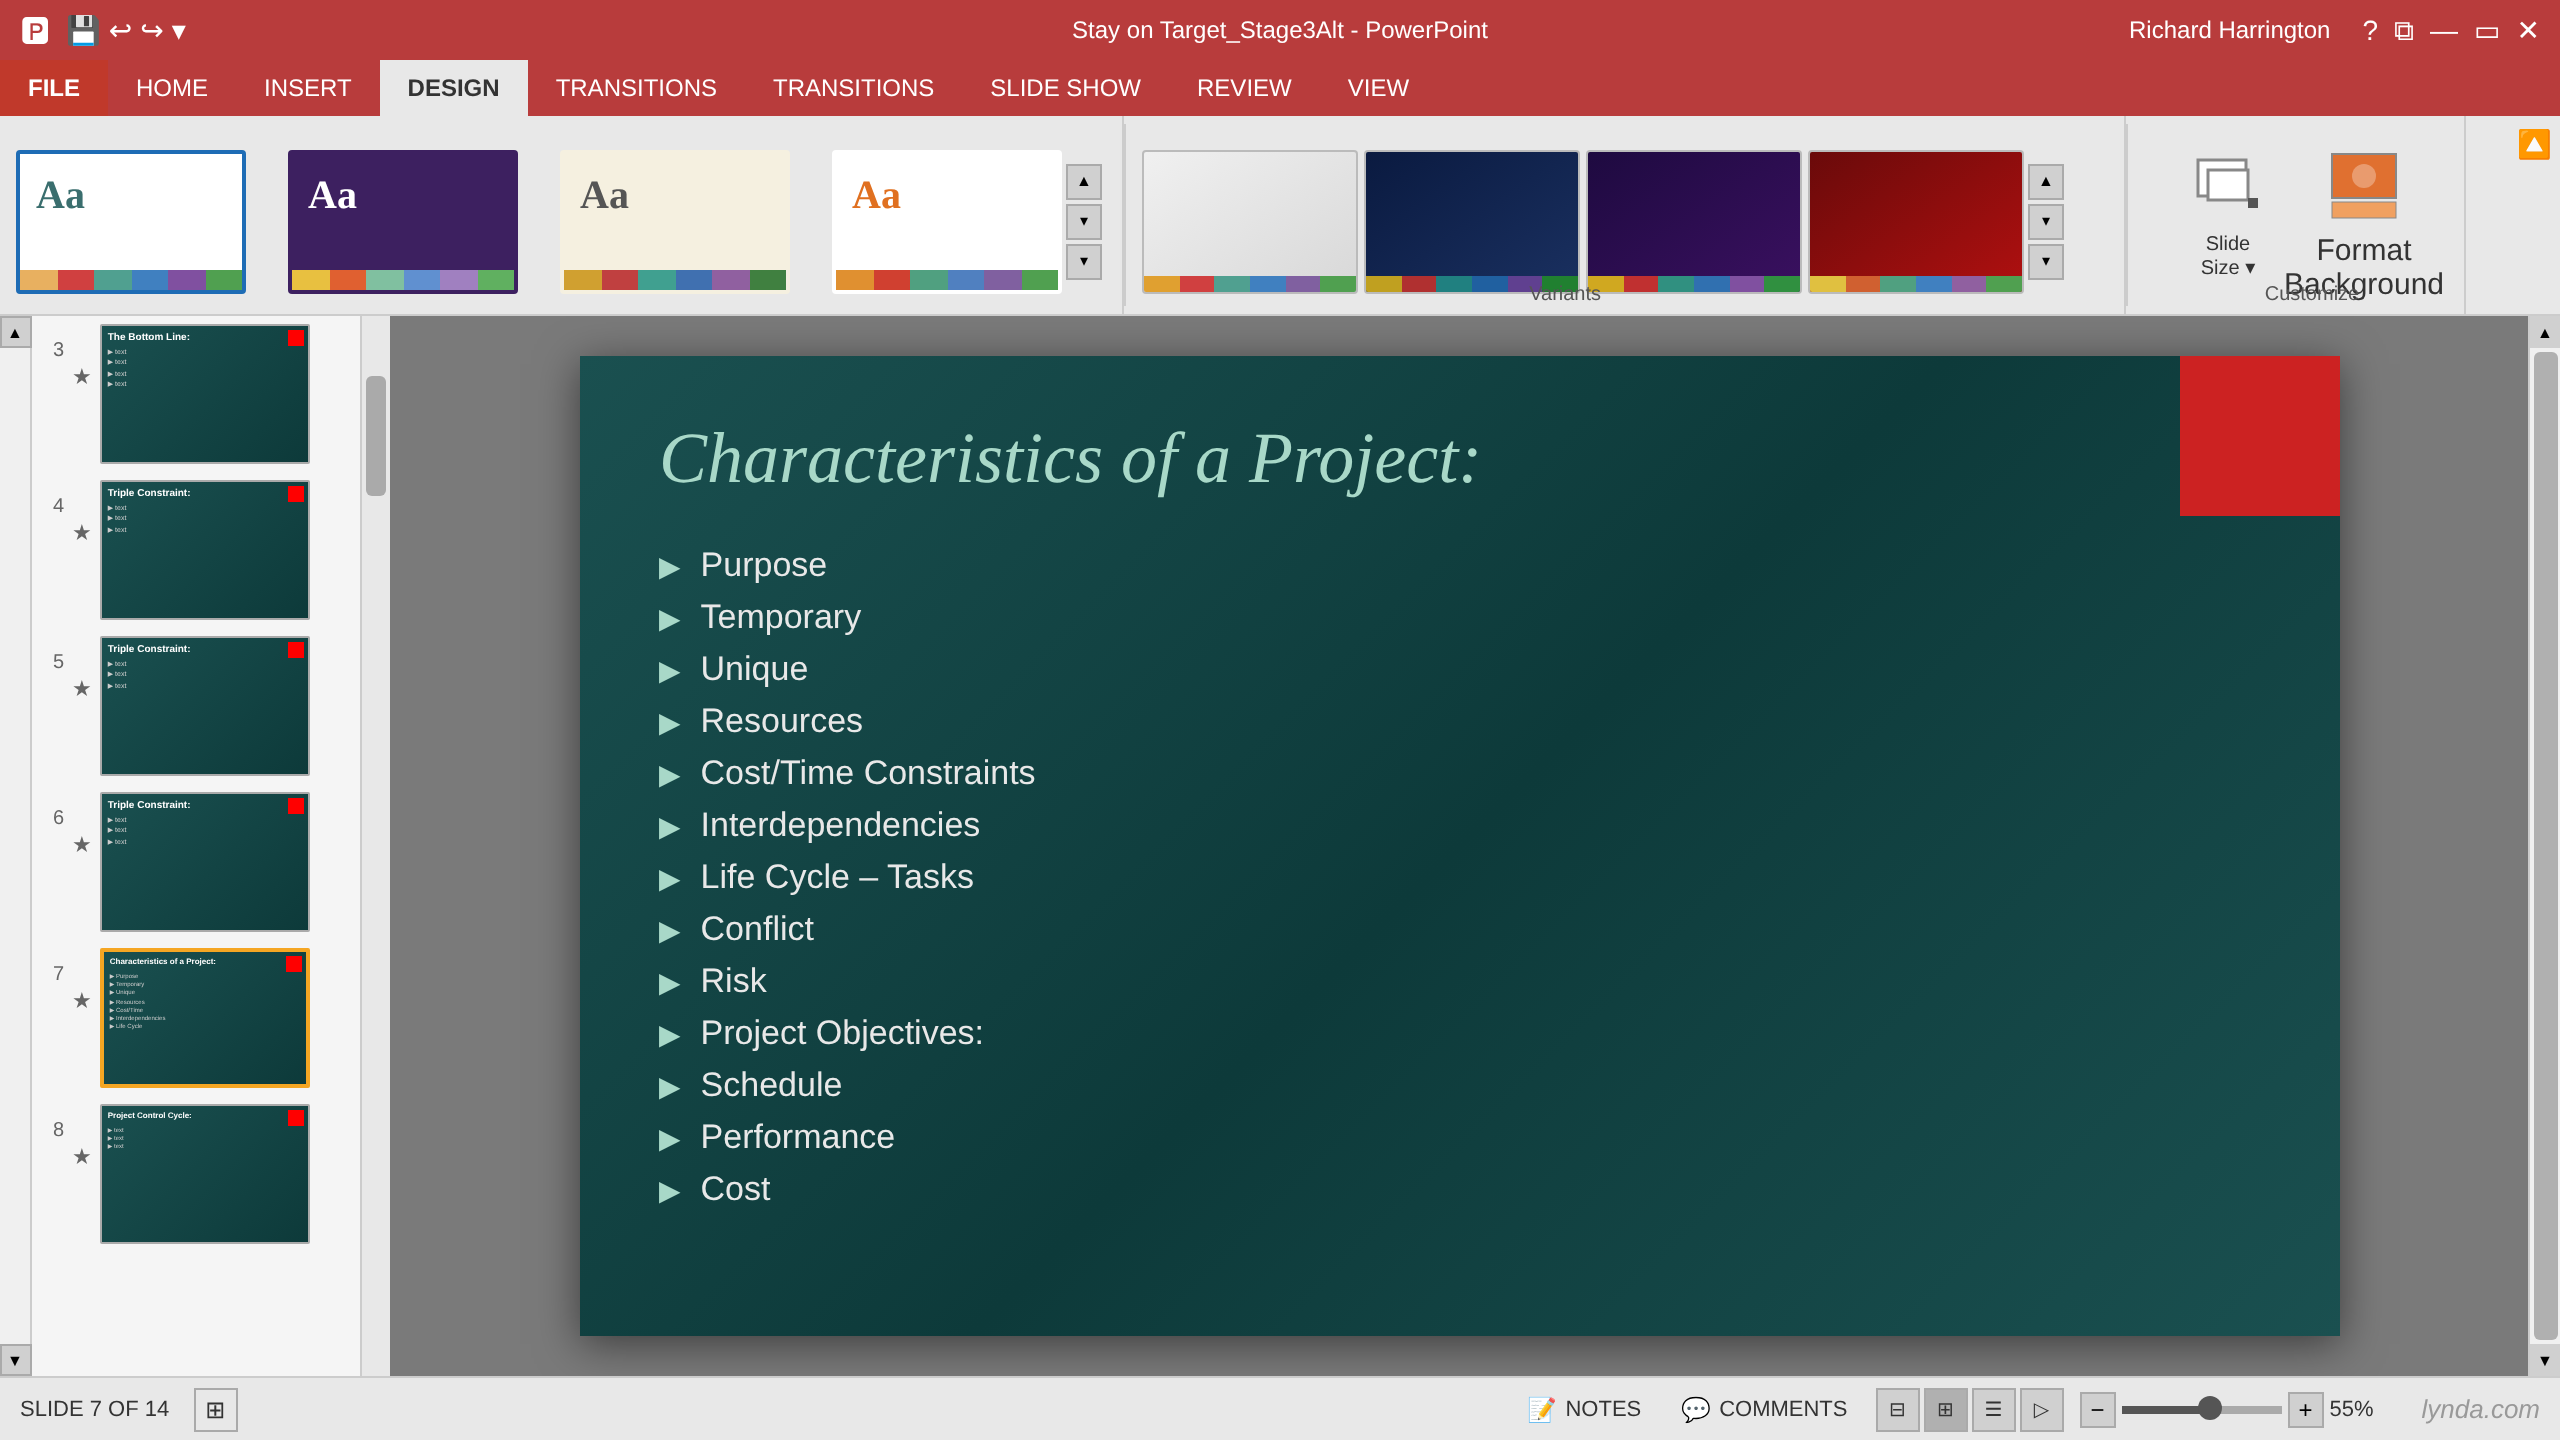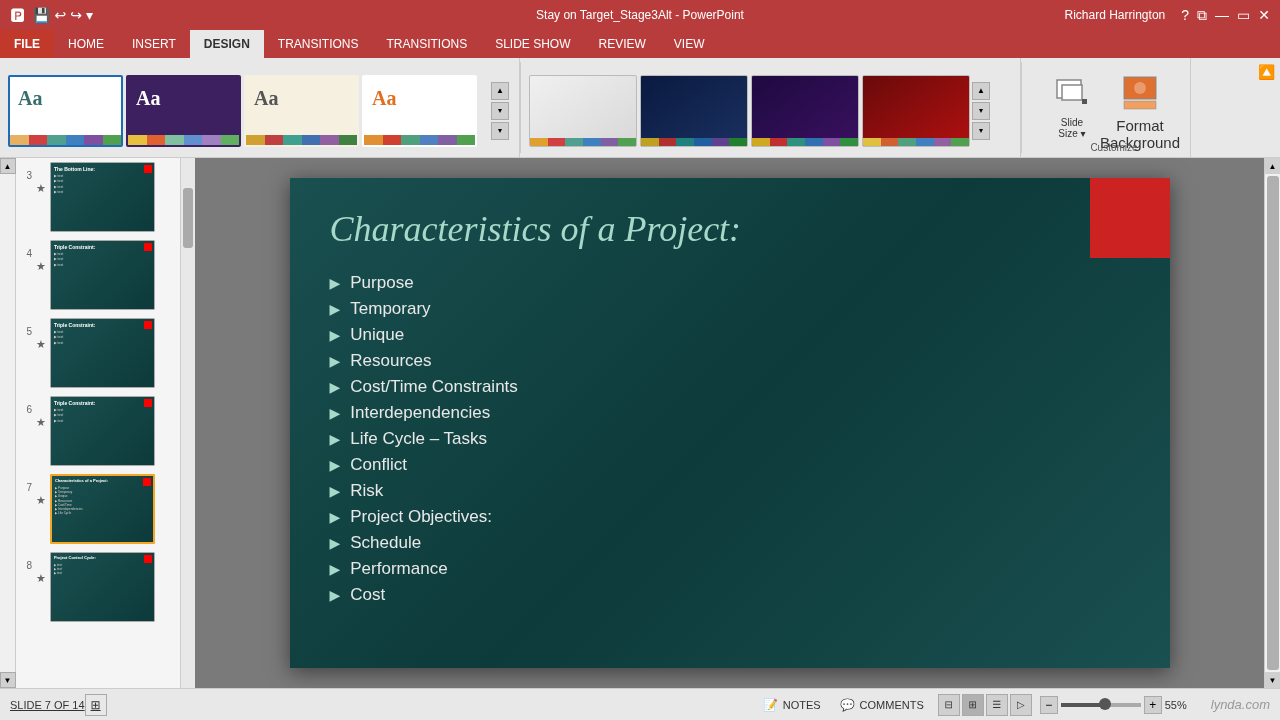--- a/index.html
+++ b/index.html
@@ -84,21 +84,21 @@
       position: absolute;
       bottom: 4px;
       font-size: 10px;
       color: #555;
       text-align: center;
       width: 100%;
     }
     .themes-row {
       display: flex;
       align-items: center;
-      gap: 3px;
+      gap: 21px;
       flex: 1;
     }
     .theme-thumb {
       width: 115px;
       height: 72px;
       border: 2px solid transparent;
       cursor: pointer;
       border-radius: 2px;
       overflow: hidden;
       position: relative;
@@ -341,22 +341,21 @@
       display: flex;
       align-items: center;
       justify-content: space-between;
       padding: 0 10px;
       font-size: 11px;
       color: #333;
     }
     .status-left {
       display: flex;
       align-items: center;
-      gap: 0;
-      text-decoration: underline;
+      gap: 12px;
     }
     .status-right {
       display: flex;
       align-items: center;
       gap: 8px;
     }
     .status-btn {
       display: flex;
       align-items: center;
       gap: 4px;
@@ -613,20 +612,21 @@
           <span style="flex:1; background:#50a050;"></span>
         </div>
       </div>
     </div>
 
     <div class="scroll-arrows">
       <button>▲</button>
       <button>▾</button>
       <button>▾</button>
     </div>
+    <span class="ribbon-section-label" style="left:0; width:88%;">Variants</span>
   </div>
 
   <div class="ribbon-divider"></div>
 
   <div class="ribbon-section" style="min-width:140px;">
     <div class="customize-section">
 
       <div class="cust-btn">
         <div class="icon-box">
           <svg width="36" height="36" viewBox="0 0 36 36">

